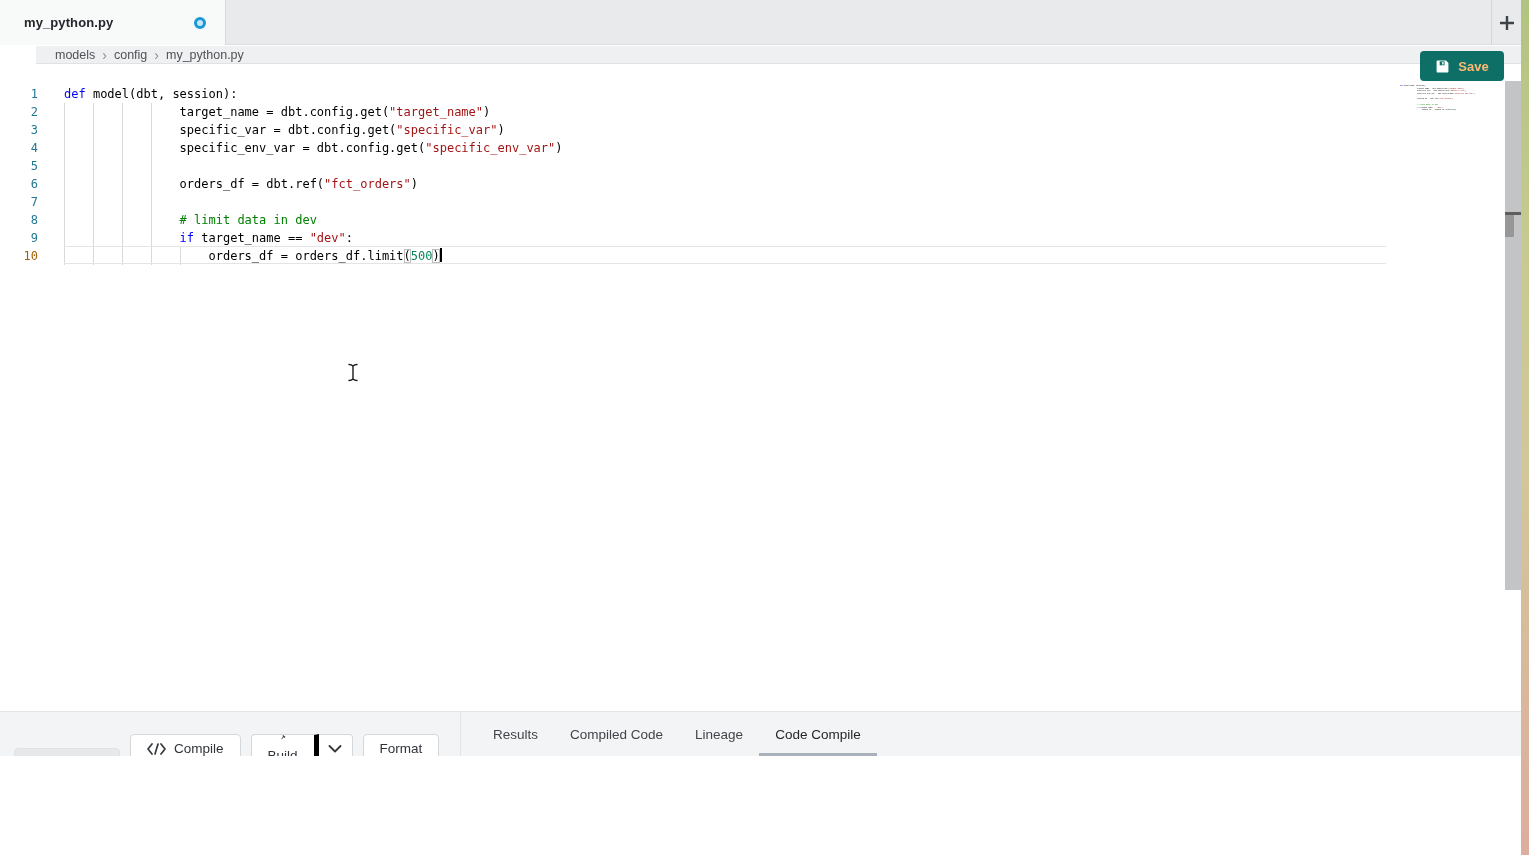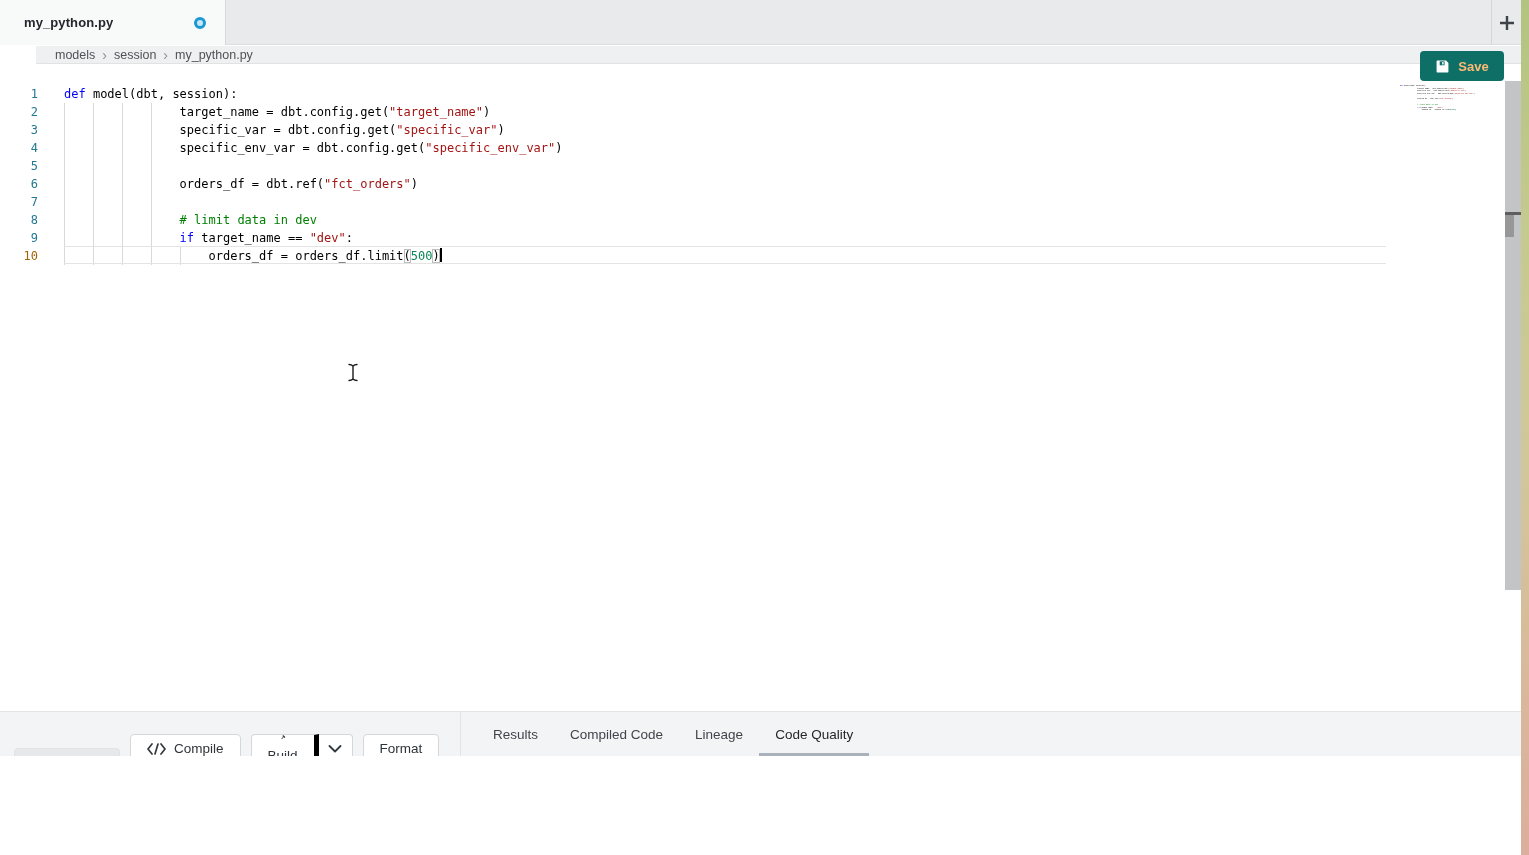--- a/index.html
+++ b/index.html
@@ -131,21 +131,21 @@
     <div class="new-tab-btn">
       <svg width="20" height="20" viewBox="0 0 20 20">
         <path d="M10 3 v14 M3 10 h14" stroke="#3d4349" stroke-width="2.4" fill="none"></path>
       </svg>
     </div>
   </div>
 
   <div class="breadcrumb-bar">
     <span class="crumb">models</span>
     <span class="crumb-sep">›</span>
-    <span class="crumb">session</span>
+    <span class="crumb">config</span>
     <span class="crumb-sep">›</span>
     <span class="crumb">my_python.py</span>
   </div>
 
   <button class="save-btn">
     <svg width="15" height="15" viewBox="0 0 16 16">
       <path d="M2.5 2.5 h9 l2 2 v9 h-11 z" fill="#ffffff" stroke="#ffffff" stroke-width="1.6" stroke-linejoin="round"></path>
       <rect x="5" y="2.5" width="5.2" height="4.2" fill="#0e6f67"></rect>
       <rect x="7.6" y="3.3" width="1.6" height="2.6" fill="#ffffff"></rect>
     </svg>
@@ -234,21 +234,21 @@
       <div class="panel-tab">
         <span>Results</span>
       </div>
       <div class="panel-tab">
         <span>Compiled Code</span>
       </div>
       <div class="panel-tab">
         <span>Lineage</span>
       </div>
       <div class="panel-tab active">
-        <span>Code Quality</span>
+        <span>Code Compile</span>
       </div>
     </div>
   </div>
 
   <div class="panel-body">
     
   </div>
 
 </div>
 

